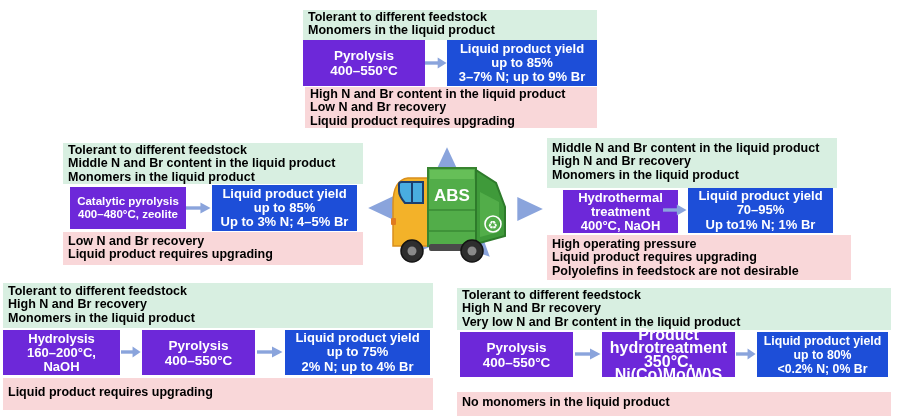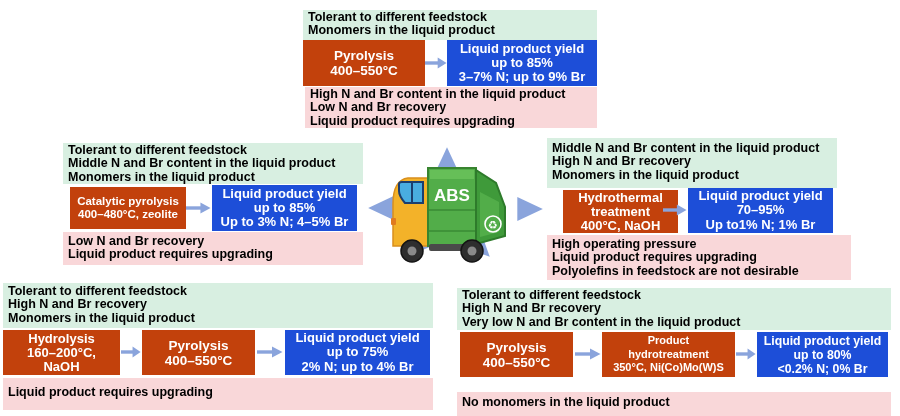--- a/index.html
+++ b/index.html
@@ -5,21 +5,21 @@
   html,body{margin:0;padding:0;background:#fff;}
   body{font-family:"Liberation Sans", sans-serif;}
   .canvas{position:relative;width:900px;height:416px;background:#ffffff;overflow:hidden;}
   .block{position:absolute;}
   .notes{position:absolute;box-sizing:border-box;font-weight:bold;font-size:12.5px;
          line-height:13.4px;color:#000;padding:2px 0 0 5px;white-space:nowrap;}
   .pros{background:#d8efe1;}
   .cons{background:#f9d7d9;}
   .pbox,.rbox{position:absolute;box-sizing:border-box;display:flex;flex-direction:column;
          justify-content:center;align-items:center;text-align:center;color:#fff;font-weight:bold;}
-  .pbox{background:#c2410c;font-size:13.5px;line-height:15px;}
+  .pbox{background:#6d28d9;font-size:13.5px;line-height:15px;}
   .pbox.small{font-size:11.5px;line-height:13.5px;}
   .pbox.mid{font-size:13px;line-height:14px;}
   .rbox{background:#1d4ed8;font-size:13px;line-height:14.3px;}
   .rbox.narrow{font-size:12.3px;line-height:14px;}
   .flow-arrow{position:absolute;display:block;}
   .truck-svg{position:absolute;left:360px;top:140px;width:190px;height:130px;}
 </style>
 </head>
 <body>
 
@@ -142,21 +142,21 @@
       <div>Very low N and Br content in the liquid product</div>
     </div>
     <div class="pbox" style="left:3px;top:44px;width:113px;height:45px;">
       <div>Pyrolysis</div>
       <div>400–550°C</div>
     </div>
     <svg class="flow-arrow" style="left:118px;top:60px;" width="26" height="12" viewBox="0 0 26 12" preserveAspectRatio="none">
       <path d="M0 6 H16" stroke="#8aa4dc" stroke-width="3.4" fill="none"></path>
         <path d="M15 0.5 L25.5 6 L15 11.5 Z" fill="#8aa4dc"></path>
     </svg>
-    <div class="pbox small" style="left:145px;top:44px;width:133px;height:45px;font-size:11px;">
+    <div class="pbox small" style="left:145px;top:44px;width:133px;height:45px;font-size:16px;">
       <div>Product</div>
       <div>hydrotreatment</div>
       <div>350°C, Ni(Co)Mo(W)S</div>
     </div>
     <svg class="flow-arrow" style="left:279px;top:60px;" width="20" height="12" viewBox="0 0 26 12" preserveAspectRatio="none">
       <path d="M0 6 H16" stroke="#8aa4dc" stroke-width="3.4" fill="none"></path>
         <path d="M15 0.5 L25.5 6 L15 11.5 Z" fill="#8aa4dc"></path>
     </svg>
     <div class="rbox narrow" style="left:300px;top:44px;width:131px;height:45px;">
       <div>Liquid product yield</div>

